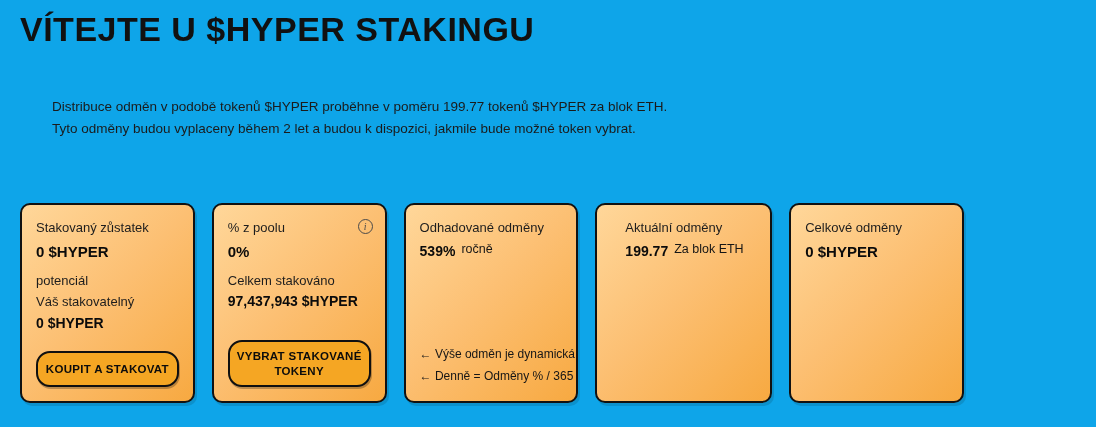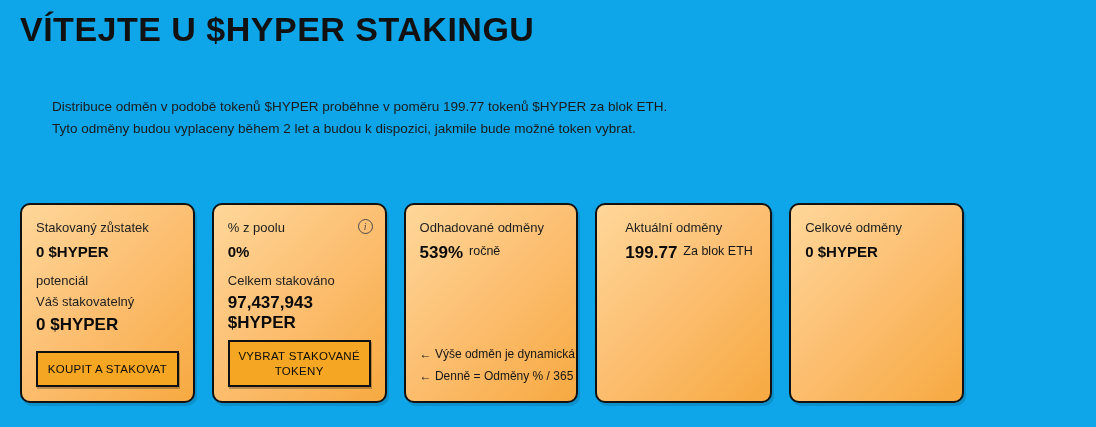--- a/index.html
+++ b/index.html
@@ -68,40 +68,40 @@
     line-height: 1.35;
     margin-bottom: 6px;
   }
   .value {
     font-size: 15px;
     font-weight: bold;
     color: #0b0b0b;
     margin-bottom: 12px;
   }
   .value-lg {
-    font-size: 17px;
+    font-size: 14px;
     font-weight: bold;
     color: #0b0b0b;
   }
   .sub-label {
     font-size: 13px;
     color: #1d1d1d;
     line-height: 1.35;
     margin-bottom: 4px;
   }
   .btn {
     position: absolute;
     left: 14px;
     right: 14px;
     bottom: 14px;
     background: #f5a623;
     border: 2px solid #101010;
-    border-radius: 0;
+    border-radius: 14px;
     font-size: 11.5px;
-    font-weight: normal;
+    font-weight: bold;
     color: #0c0c0c;
     text-align: center;
     padding: 9px 4px;
     letter-spacing: 0.3px;
     line-height: 1.25;
     cursor: pointer;
     box-shadow: 1px 2px 0 rgba(0,0,0,0.25);
   }
   .btn.two-line { padding: 7px 4px; }
 

